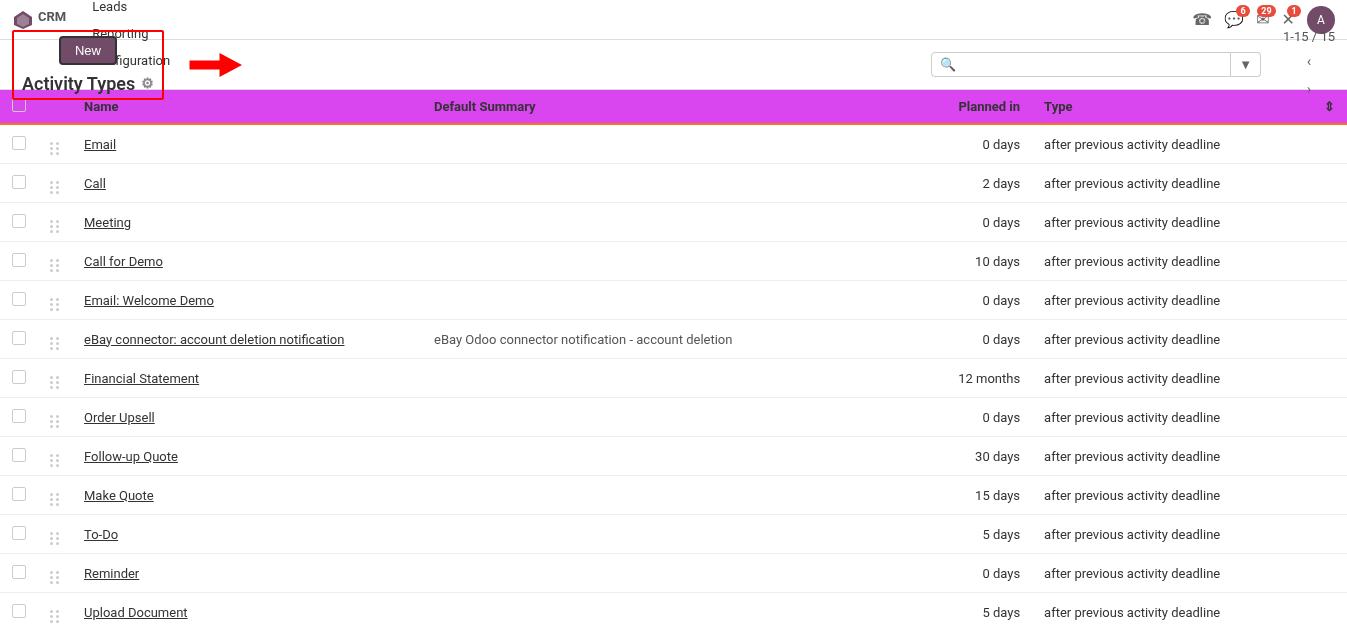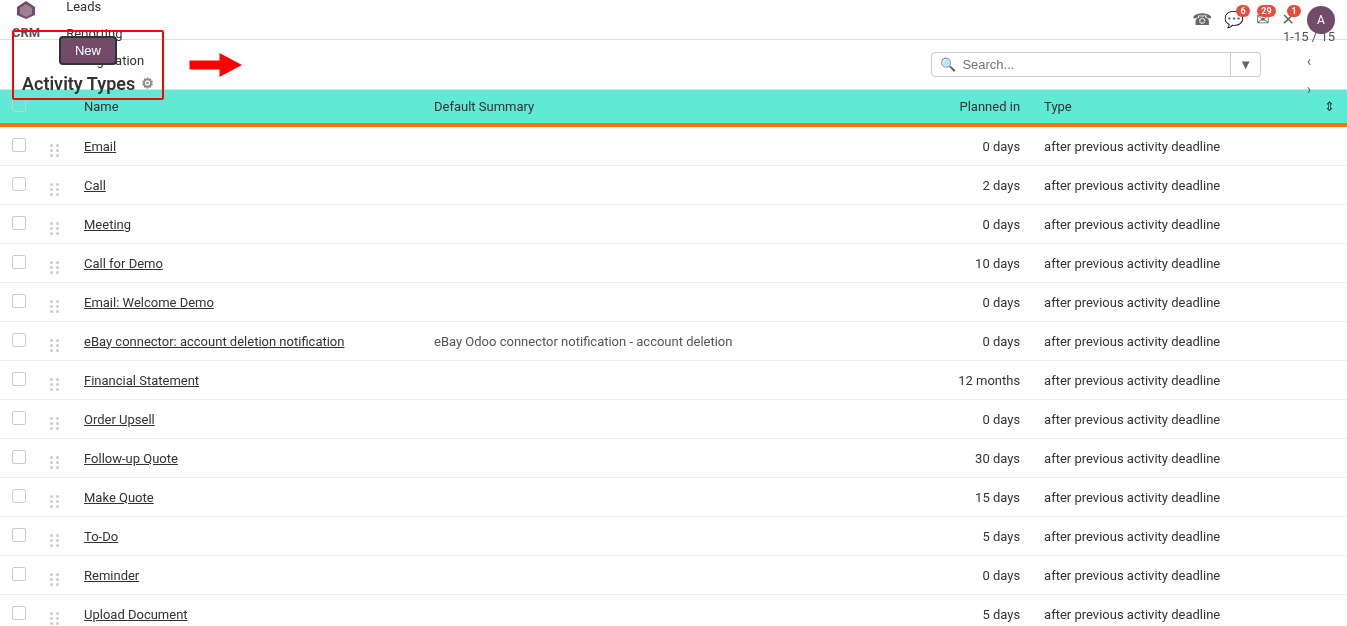--- a/index.html
+++ b/index.html
@@ -10,25 +10,24 @@
       display: flex;
       align-items: center;
       height: 40px;
       background: #fff;
       border-bottom: 1px solid #ddd;
       padding: 0 12px;
       gap: 16px;
     }
     .topbar-logo {
       display: flex;
-      align-items: center;
+      align-items: flex-start;
       gap: 4px;
       font-weight: bold;
       color: #714B67;
-      flex-direction: column;
     }
     .topbar-logo .logo-diamond {
       width: 22px;
       height: 22px;
     }
     .topbar-logo-text { font-size: 13px; font-weight: 700; color: #555; }
     .topbar-nav { display: flex; gap: 4px; flex-direction: column; }
     .topbar-nav-item {
       padding: 4px 10px;
       cursor: pointer;
@@ -179,25 +178,25 @@
     
     .table-container {
       overflow-x: auto;
     }
     table {
       width: 100%;
       border-collapse: collapse;
       font-size: 13px;
     }
     thead th {
-      background: #5eead4;
-      border-bottom: 4px solid #f97316;
+      background: #d946ef;
+      border-bottom: 2px solid #f97316;
       padding: 8px 12px;
       text-align: left;
-      font-weight: 400;
+      font-weight: 700;
       color: #333;
       white-space: nowrap;
     }
     thead th.col-name { width: 350px; }
     thead th.col-summary { width: auto; }
     thead th.col-planned { width: 120px; text-align: right; }
     thead th.col-type { width: 280px; }
     thead th.col-settings { width: 32px; text-align: center; }
 
     tbody tr {
@@ -286,21 +285,20 @@
 
   <div class="arrow-annotation">
     <svg class="red-arrow" viewBox="0 0 80 36" fill="none">
       <polygon points="80,18 50,2 50,12 10,12 10,24 50,24 50,34" fill="red"></polygon>
     </svg>
   </div>
 
   <div class="search-area">
     <div class="search-box">
       <span class="search-icon">🔍</span>
-      <input type="text" placeholder="Search..." style="">
     </div>
     <div class="search-dropdown">▼</div>
   </div>
 
   <div class="pagination">
     <span>1-15 / 15</span>
     <span class="pagination-arrow">‹</span>
     <span class="pagination-arrow">›</span>
   </div>
 </div>

